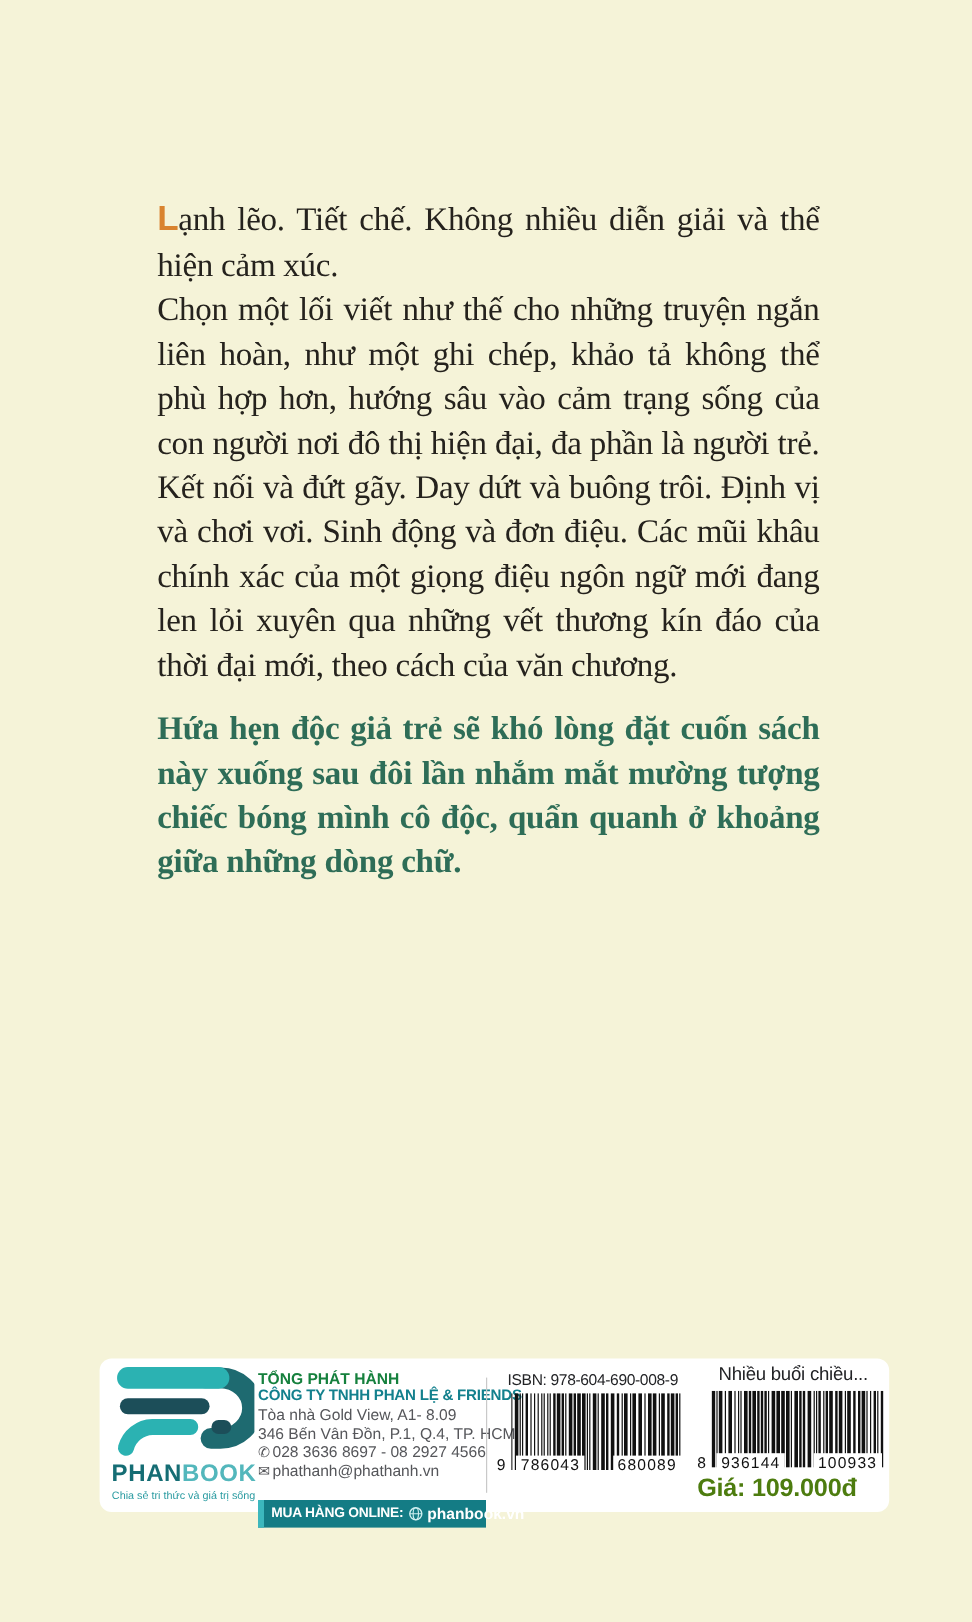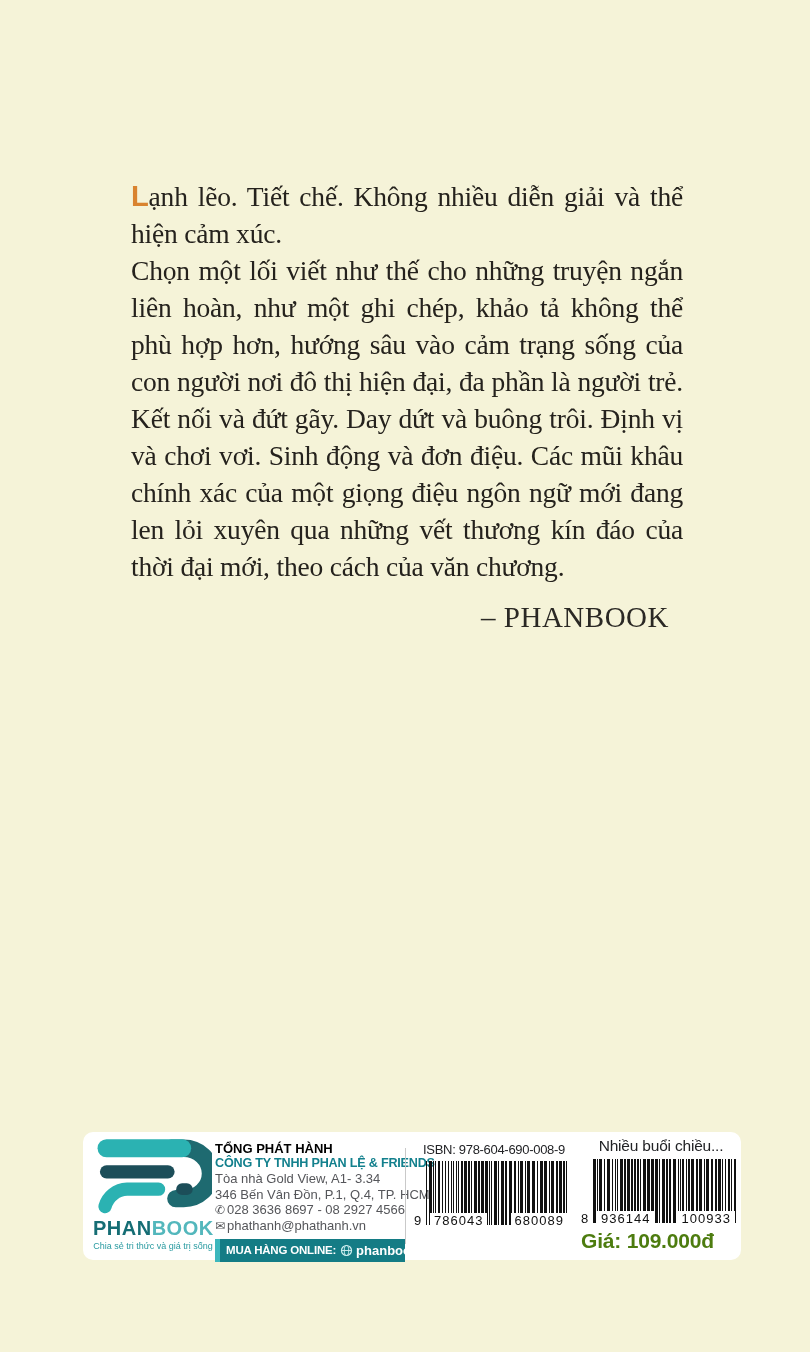--- a/index.html
+++ b/index.html
@@ -7,21 +7,21 @@
     width:810px;height:1352px;
     background:#f5f3d8;
     position:relative;
     font-family:"Liberation Serif","DejaVu Serif",serif;
     overflow:hidden;
   }
   .cover{position:absolute;inset:0;}
 
   
   .blurb{
-    position:absolute;left:131px;top:178px;width:552px;
+    position:absolute;left:131px;top:164px;width:552px;
     font-size:27.5px;line-height:37px;color:#25221d;
     text-align:justify;letter-spacing:-0.2px;
   }
   .blurb p{margin:0;}
   .dropcap{
     font-family:"Liberation Sans","DejaVu Sans",sans-serif;
     font-weight:700;color:#d9832f;font-size:1.06em;
   }
   .highlight{
     margin-top:16px !important;
@@ -40,27 +40,27 @@
     font-family:"Liberation Sans","DejaVu Sans",sans-serif;
   }
   .logo{position:absolute;left:10px;top:2px;width:120px;text-align:center;}
   .logo svg{display:block;margin:0 auto;}
   .wordmark{font-size:20px;font-weight:700;letter-spacing:0.5px;margin-top:1px;white-space:nowrap;}
   .wordmark .wm1{color:#156d74;}
   .wordmark .wm2{color:#53b7bc;}
   .tagline{font-size:9px;color:#2a9ba1;margin-top:1px;white-space:nowrap;}
 
   .contact{position:absolute;left:132px;top:9px;width:190px;font-size:13px;line-height:15.2px;color:#55565a;}
-  .contact .heading{font-weight:700;color:#000000;}
+  .contact .heading{font-weight:700;color:#15803d;}
   .contact .company{font-weight:700;color:#13808d;font-size:12.6px;letter-spacing:-0.2px;white-space:nowrap;}
   .contact div{white-space:nowrap;}
   .c-icon{font-family:"DejaVu Sans",sans-serif;font-size:12px;color:#55565a;margin-right:2px;}
 
   .online-banner{
-    margin-top:5px;height:23px;width:190px;
+    margin-top:16px;height:23px;width:190px;
     background:#147c85;display:flex;align-items:center;
     color:#ffffff;font-weight:700;white-space:nowrap;
   }
   .online-accent{width:5px;height:100%;background:#3cb7bd;margin-right:6px;flex:none;}
   .online-label{font-size:11.5px;letter-spacing:-0.2px;}
   .globe{margin:0 3px 0 4px;flex:none;display:flex;}
   .online-site{font-size:13px;}
 
   .vdivider{position:absolute;left:322px;top:16px;width:1px;height:96px;background:#c9c9c9;}
 
@@ -78,41 +78,41 @@
   .price{margin-top:6px;font-size:21px;font-weight:700;color:#4d7c0f;letter-spacing:-0.2px;}
 </style>
 </head>
 <body>
 
 <div class="cover">
 
   <div class="blurb">
     <p><span class="dropcap">L</span><span>ạnh lẽo. Tiết chế. Không nhiều diễn giải và thể hiện cảm xúc.</span></p>
     <p>Chọn một lối viết như thế cho những truyện ngắn liên hoàn, như một ghi chép, khảo tả không thể phù hợp hơn, hướng sâu vào cảm trạng sống của con người nơi đô thị hiện đại, đa phần là người trẻ. Kết nối và đứt gãy. Day dứt và buông trôi. Định vị và chơi vơi. Sinh động và đơn điệu. Các mũi khâu chính xác của một giọng điệu ngôn ngữ mới đang len lỏi xuyên qua những vết thương kín đáo của thời đại mới, theo cách của văn chương.</p>
-    <p class="signature">– PHANBOOK</p>
+    <p class="highlight">Hứa hẹn độc giả trẻ sẽ khó lòng đặt cuốn sách này xuống sau đôi lần nhắm mắt mường tượng chiếc bóng mình cô độc, quẩn quanh ở khoảng giữa những dòng chữ.</p>
   </div>
 
   <div class="pubbar">
 
     <div class="logo">
       <svg width="118" height="82" viewBox="0 0 150 104">
         <path d="M98,18 h16 a34,32 0 0 1 0,64 h-10" fill="none" stroke="#1e6a70" stroke-width="22" stroke-linecap="round"></path>
         <path d="M16,18 H112" fill="none" stroke="#2bb2b2" stroke-width="23" stroke-linecap="round"></path>
         <path d="M16,48 H94" fill="none" stroke="#1c4e59" stroke-width="17" stroke-linecap="round"></path>
         <path d="M14,92 a30,30 0 0 1 28,-22 h40" fill="none" stroke="#2bb2b2" stroke-width="17" stroke-linecap="round"></path>
         <path d="M112,70 h6" fill="none" stroke="#1c4e59" stroke-width="15" stroke-linecap="round"></path>
       </svg>
       <div class="wordmark"><span class="wm1">PHAN</span><span class="wm2">BOOK</span></div>
       <div class="tagline">Chia sẻ tri thức và giá trị sống</div>
     </div>
 
     <div class="contact">
       <div class="heading">TỔNG PHÁT HÀNH</div>
       <div class="company">CÔNG TY TNHH PHAN LỆ &amp; FRIENDS</div>
-      <div>Tòa nhà Gold View, A1- 3.34</div>
+      <div>Tòa nhà Gold View, A1- 8.09</div>
       <div>346 Bến Vân Đồn, P.1, Q.4, TP. HCM</div>
       <div><span class="c-icon">✆</span><span>028 3636 8697 - 08 2927 4566</span></div>
       <div><span class="c-icon">✉</span><span>phathanh@phathanh.vn</span></div>
       <div class="online-banner">
         <span class="online-accent"></span>
         <span class="online-label">MUA HÀNG ONLINE:</span>
         <span class="globe">
           <svg width="13" height="13" viewBox="0 0 14 14">
               <circle cx="7" cy="7" r="5.4" fill="none" stroke="#cfeff0" stroke-width="1.3"></circle>
               <ellipse cx="7" cy="7" rx="2.4" ry="5.4" fill="none" stroke="#cfeff0" stroke-width="1"></ellipse>

